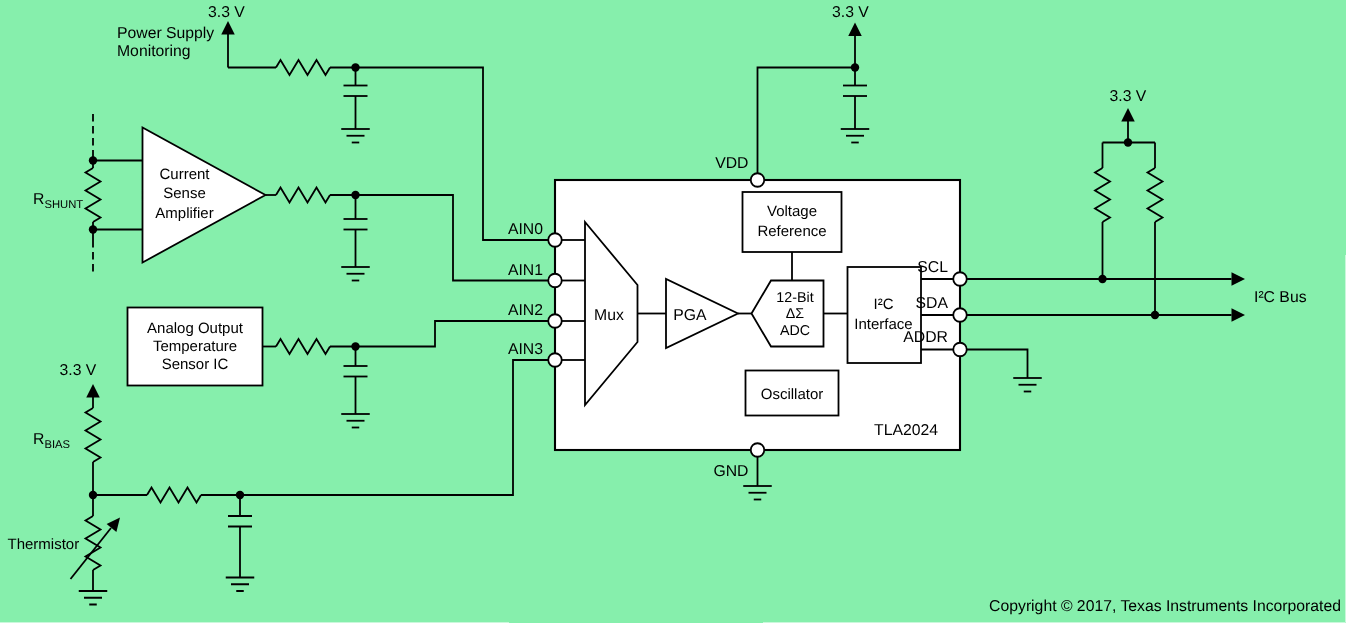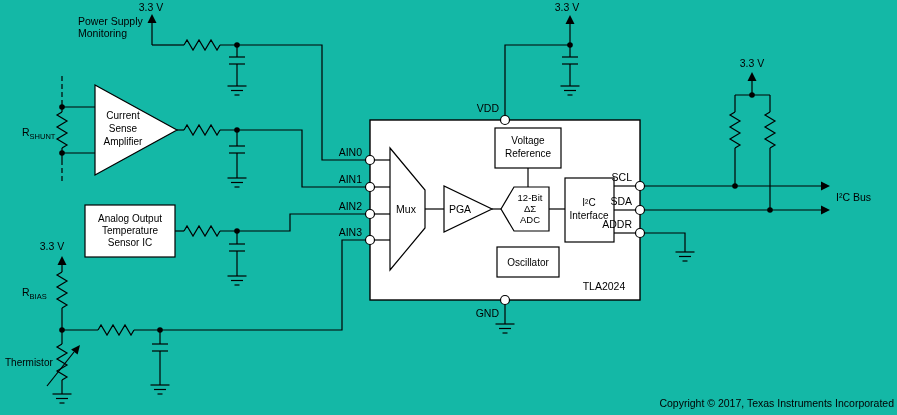--- a/index.html
+++ b/index.html
@@ -1,17 +1,17 @@
 <!DOCTYPE html>
 <html><head>
 <meta charset="utf-8">
 <title>Schematic</title>
 <style>
   html,body{margin:0;padding:0;background:#fff;}
-  #stage{position:relative;width:897px;height:415px;background:#14b8a6;overflow:hidden;}
+  #stage{position:relative;width:897px;height:415px;background:#86efac;overflow:hidden;}
   svg{display:block;}
   text{font-family:"Liberation Sans",sans-serif;fill:#000;}
   .t{font-size:10.5px;}
   .ts{font-size:10px;}
   .tt{font-size:9.5px;}
   .sub{font-size:7.5px;}
   .wire{stroke:#000;stroke-width:1.2;fill:none;}
   .dash{stroke:#000;stroke-width:1.2;fill:none;stroke-dasharray:5 3;}
   .sym{stroke:#000;stroke-width:1.2;fill:none;}
   .box{fill:#ffffff;stroke:#000;stroke-width:1.2;}

